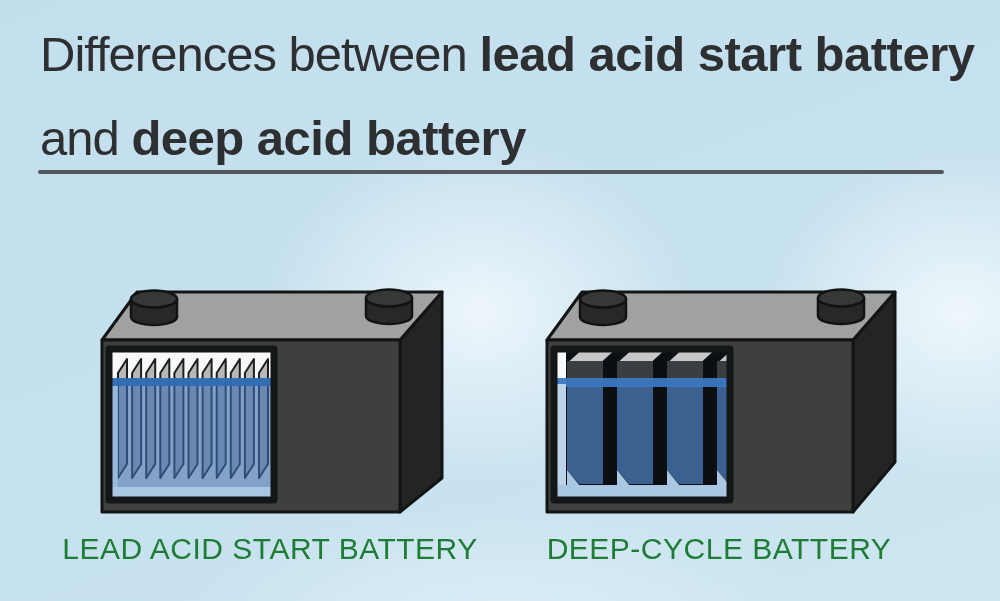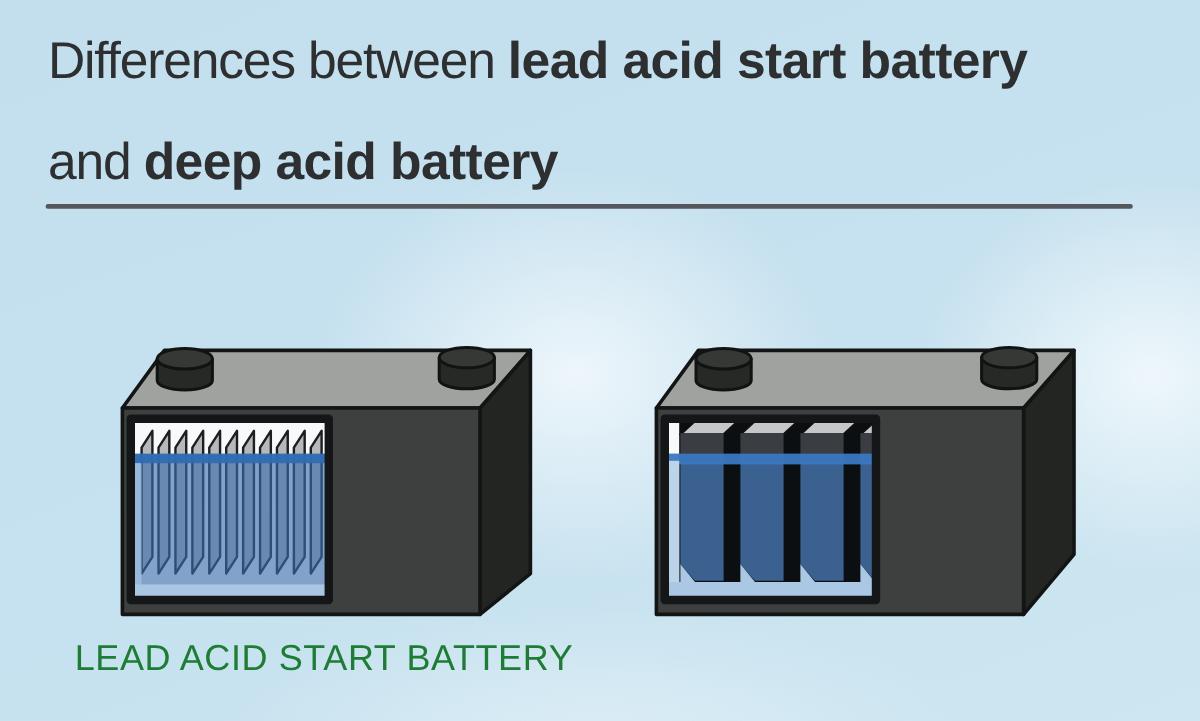--- a/index.html
+++ b/index.html
@@ -33,21 +33,21 @@
     width:1000px;height:601px;
     background:
       radial-gradient(ellipse 300px 240px at 48% 52%, var(--bg-glow) 0%, rgba(237,246,251,0) 72%),
       radial-gradient(ellipse 260px 220px at 96% 52%, #eef7fb 0%, rgba(238,247,251,0) 75%),
       radial-gradient(ellipse 420px 160px at 50% 104%, #ddeef6 0%, rgba(221,238,246,0) 75%),
       linear-gradient(160deg, #c3dfee 0%, var(--bg-base) 55%, #cde6f1 100%);
   }
   .title-line{
     position:absolute;
     left:40px;
-    font-size:43px;
+    font-size:49px;
     line-height:1;
     letter-spacing:-1px;
     color:var(--title-text);
     white-space:nowrap;
     font-weight:400;
   }
   .title-line .t-bold{font-weight:700;letter-spacing:-0.5px;}
   .title-line.line1{top:30px;}
   .title-line.line2{top:114px;}
   .divider{
@@ -157,13 +157,14 @@
           <polygon points="617,486 617,470 630,486"></polygon>
           <polygon points="667,486 667,470 680,486"></polygon>
           <polygon points="717,486 717,470 730,486"></polygon>
         </g>
       <rect x="557" y="485" width="170" height="12" fill="#aac8e4"></rect>
       <rect x="554" y="349" width="176" height="151" fill="none" stroke="#141618" stroke-width="7"></rect>
     </g>
   </svg>
 
   <div class="caption left">LEAD ACID START BATTERY</div>
+  <div class="caption right">DEEP-CYCLE BATTERY</div>
 </div>
 
 </body></html>

